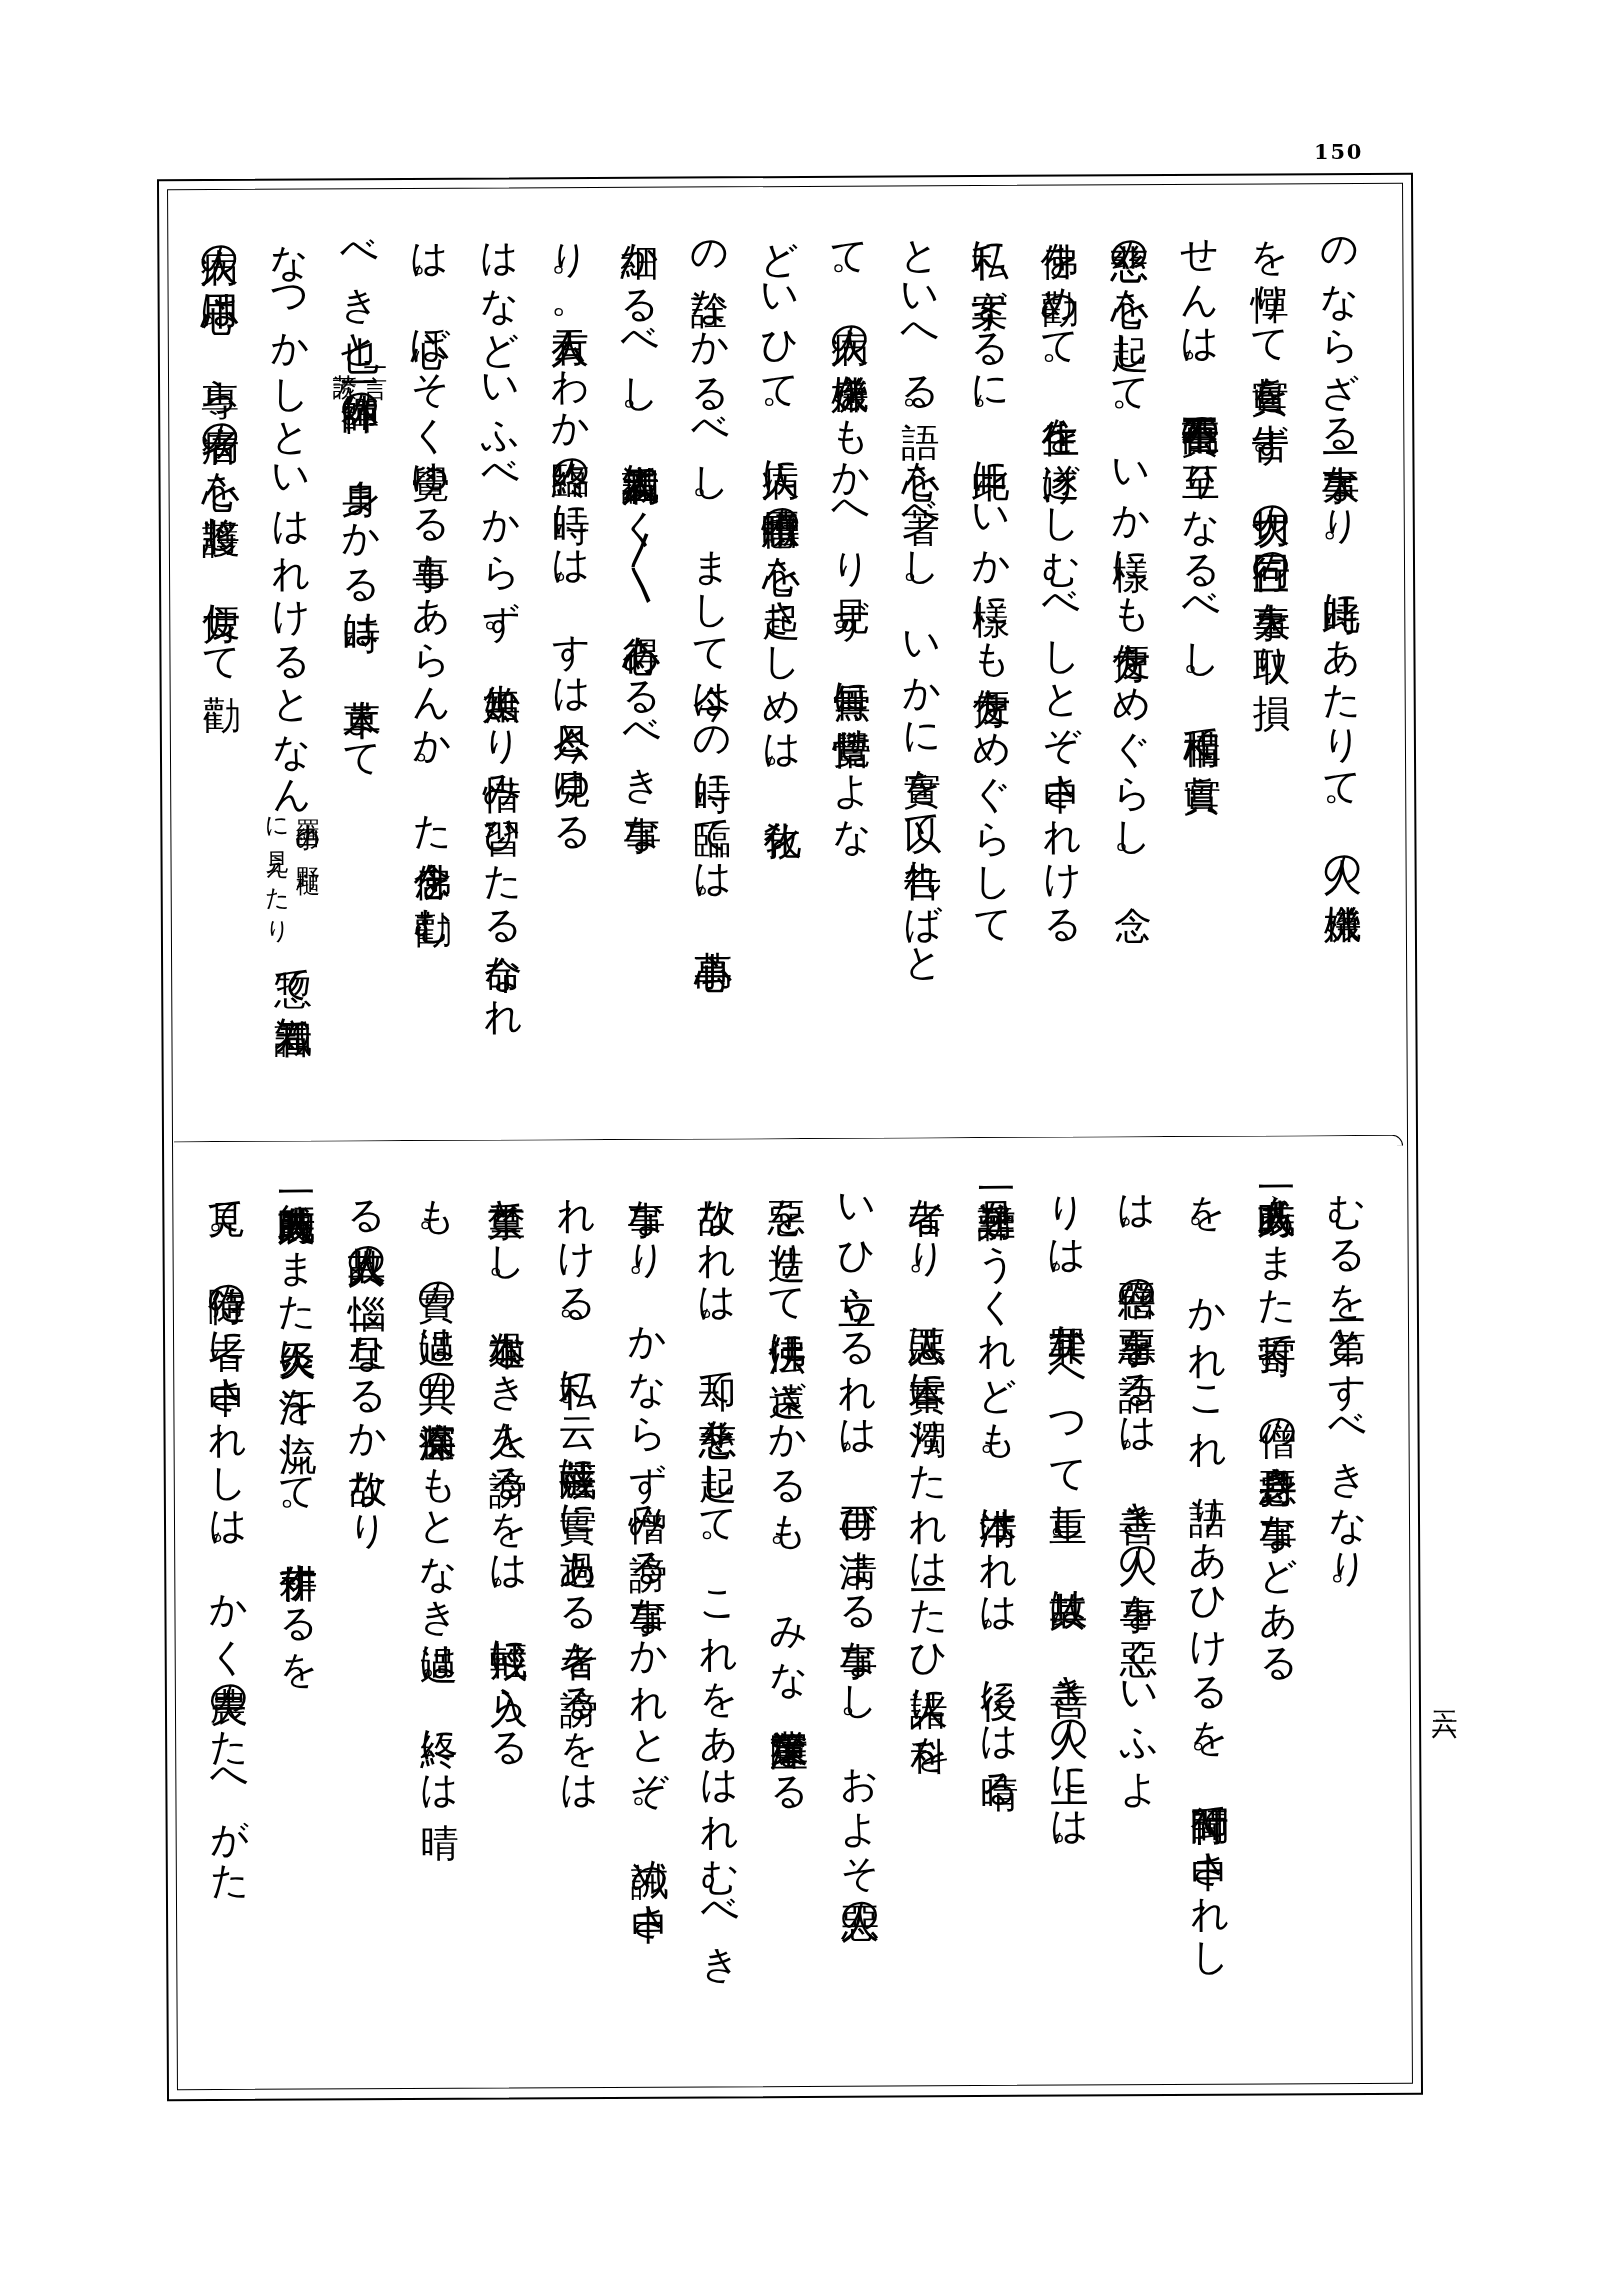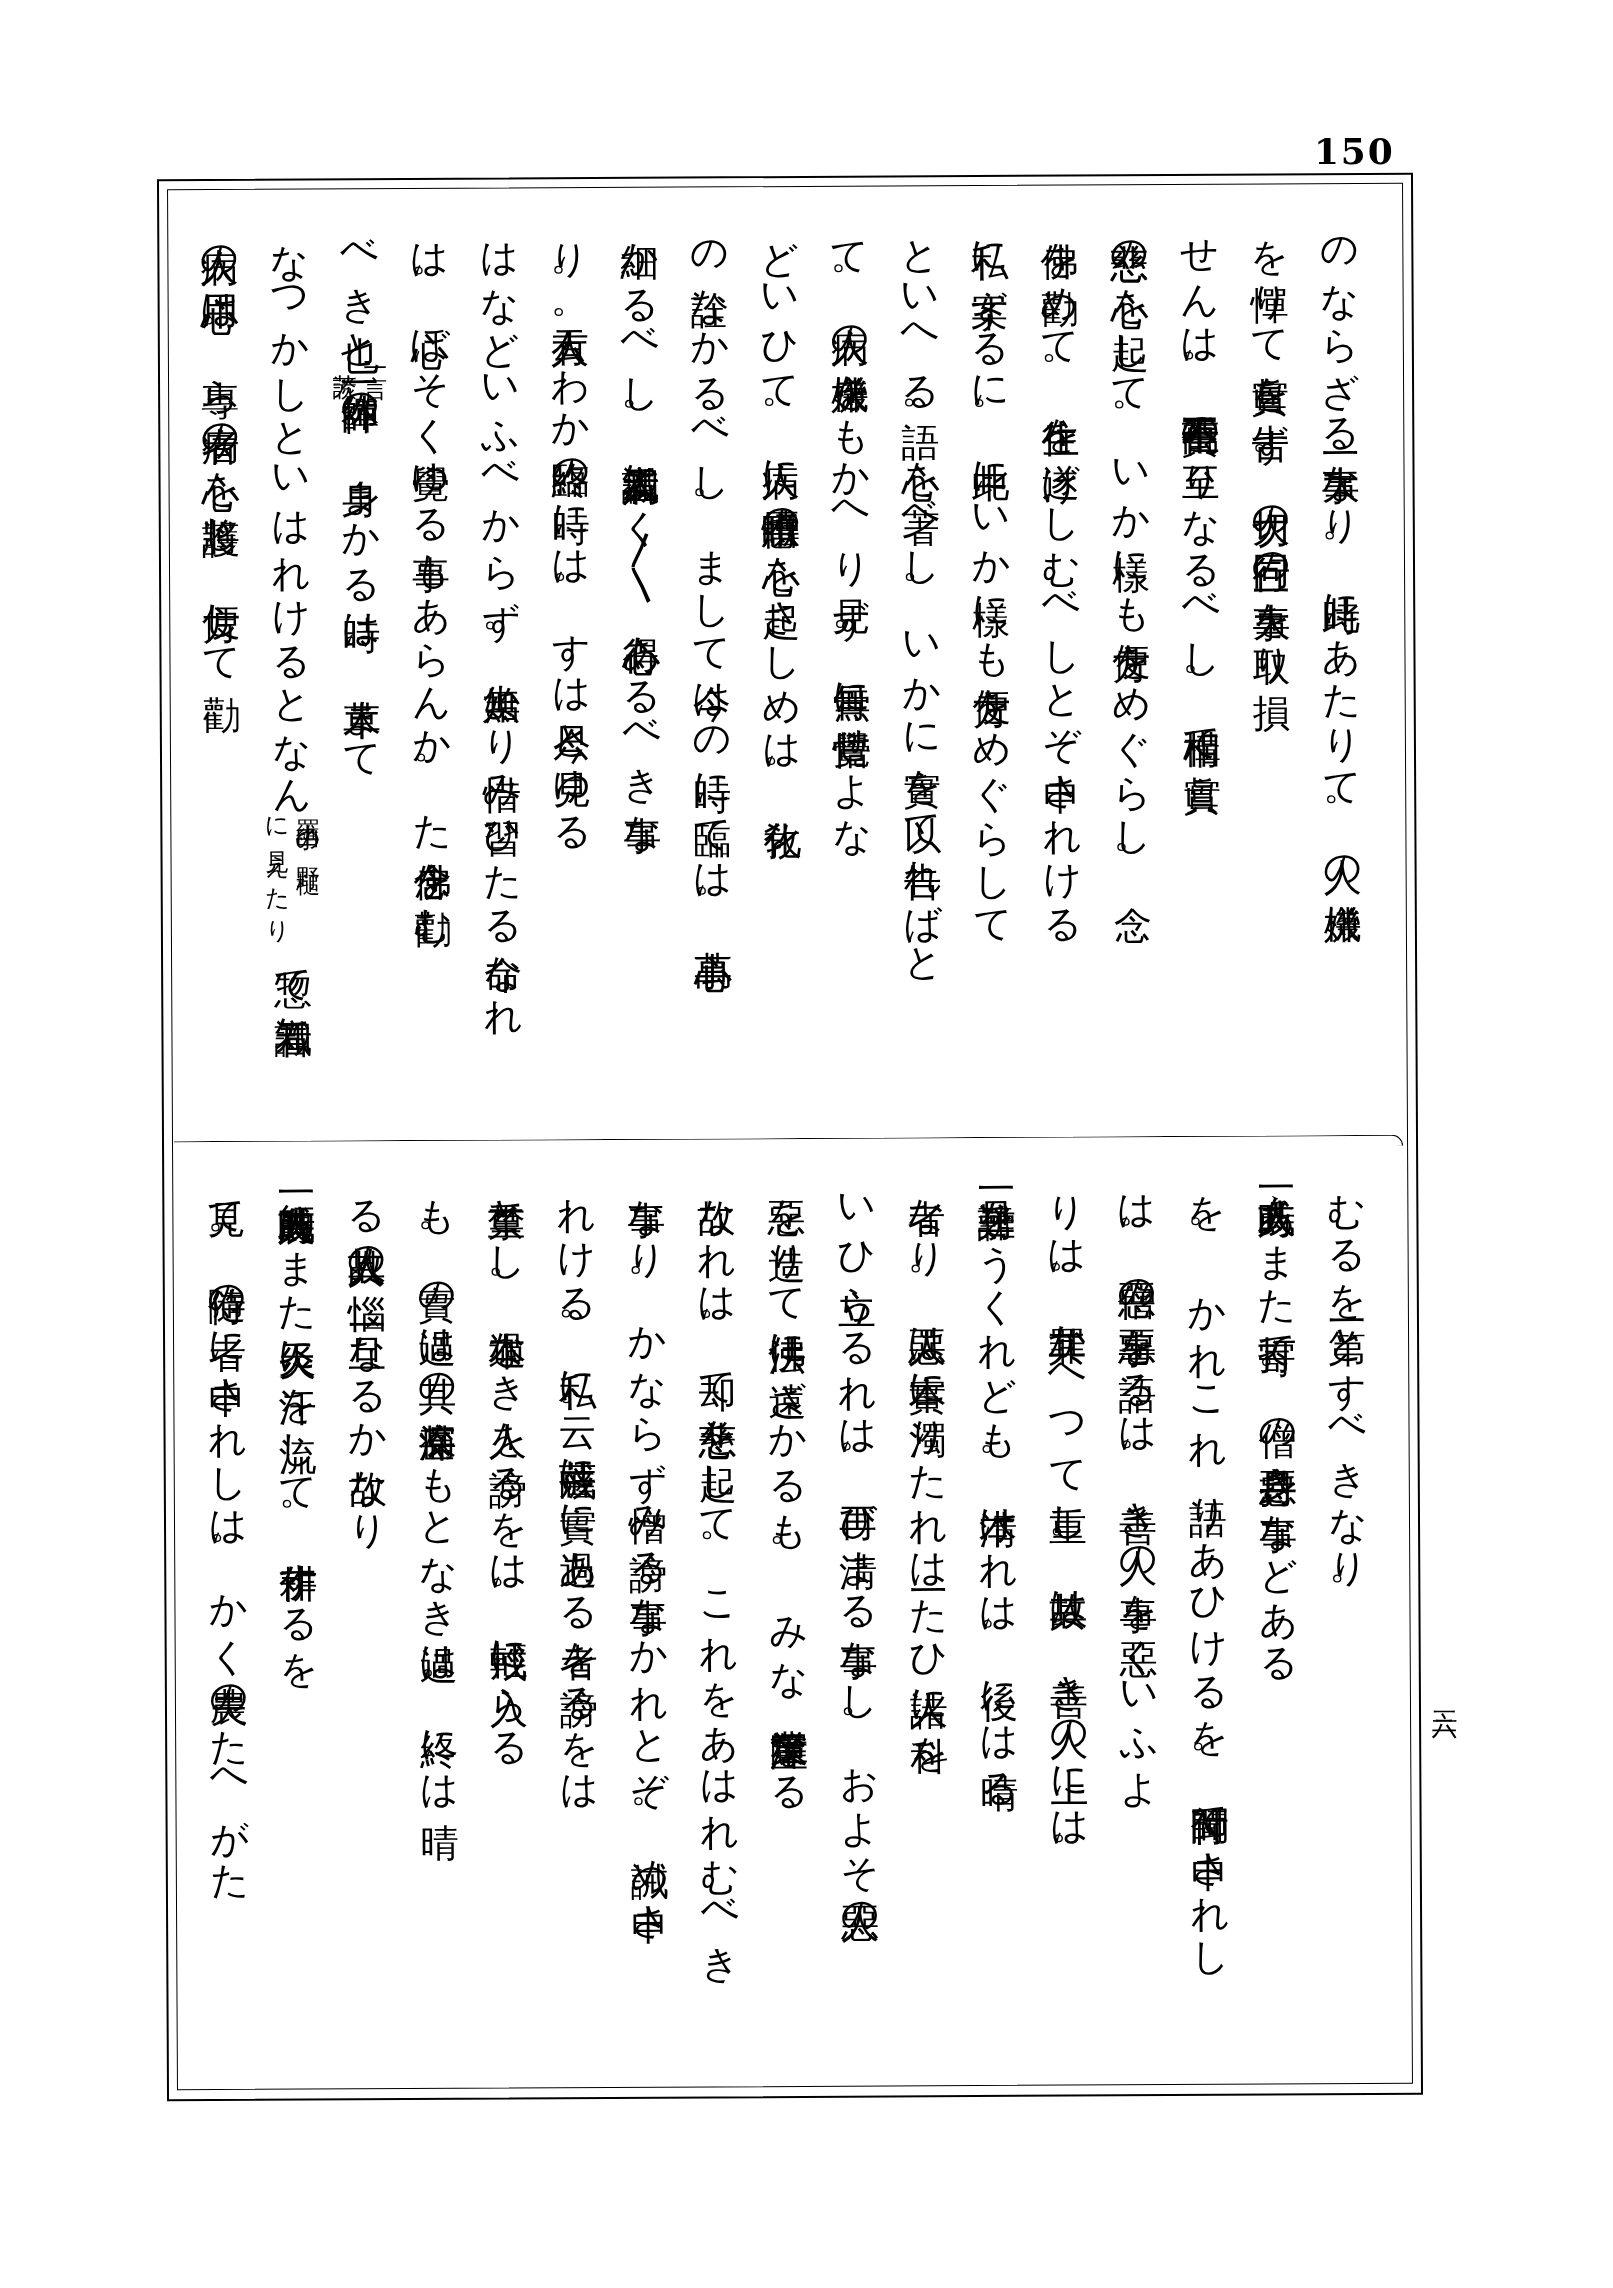--- a/index.html
+++ b/index.html
@@ -14,21 +14,21 @@
       overflow: hidden;
       color: #000000;
       font-family: "DejaVu Serif", serif;
     }
     .page-number {
       position: absolute;
       left: 1314px;
       top: 137px;
       font-family: "DejaVu Serif", serif;
       font-weight: bold;
-      font-size: 36px;
+      font-size: 21px;
       line-height: 29.5px;
       letter-spacing: 1.8px;
       white-space: nowrap;
     }
     .margin-label {
       position: absolute;
       left: 1431px;
       top: 1691px;
       writing-mode: vertical-rl;
       font-family: "DejaVu Serif", serif;

